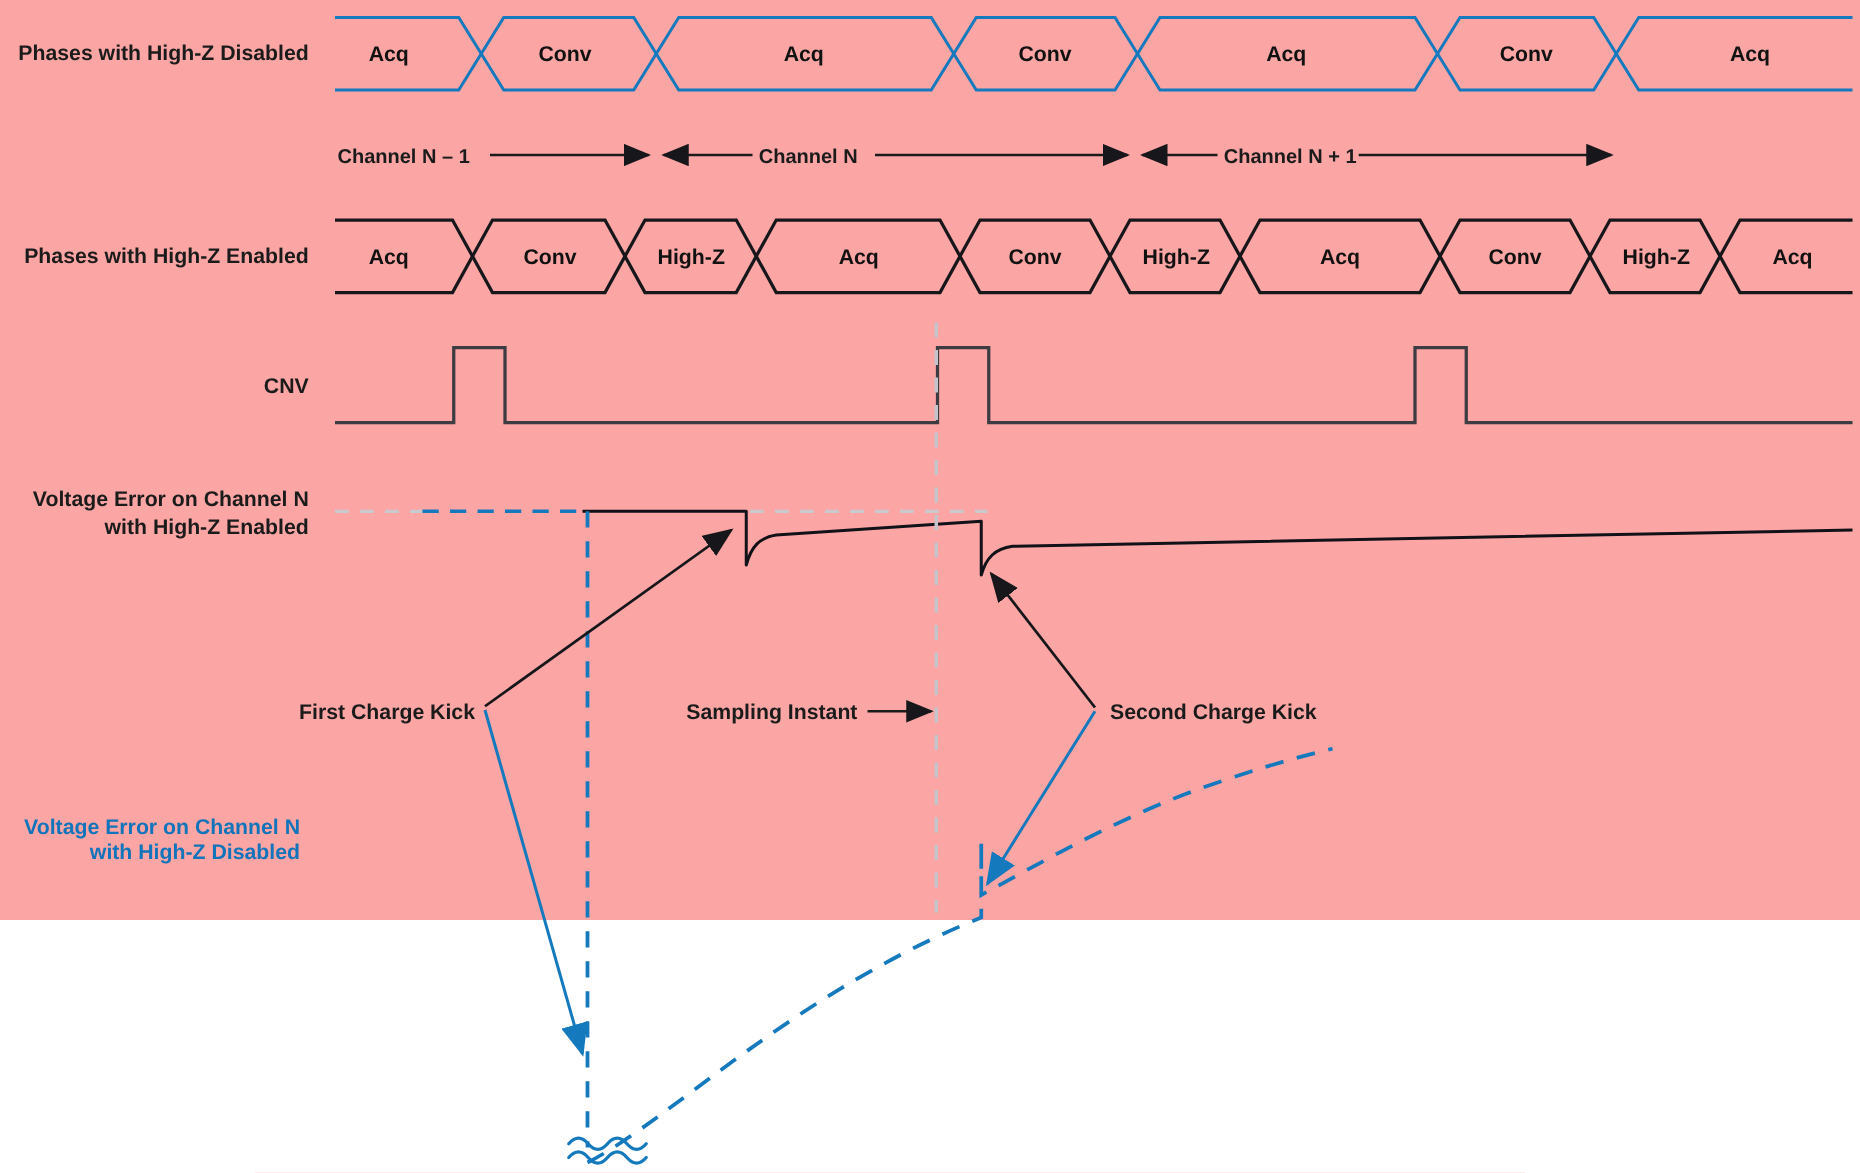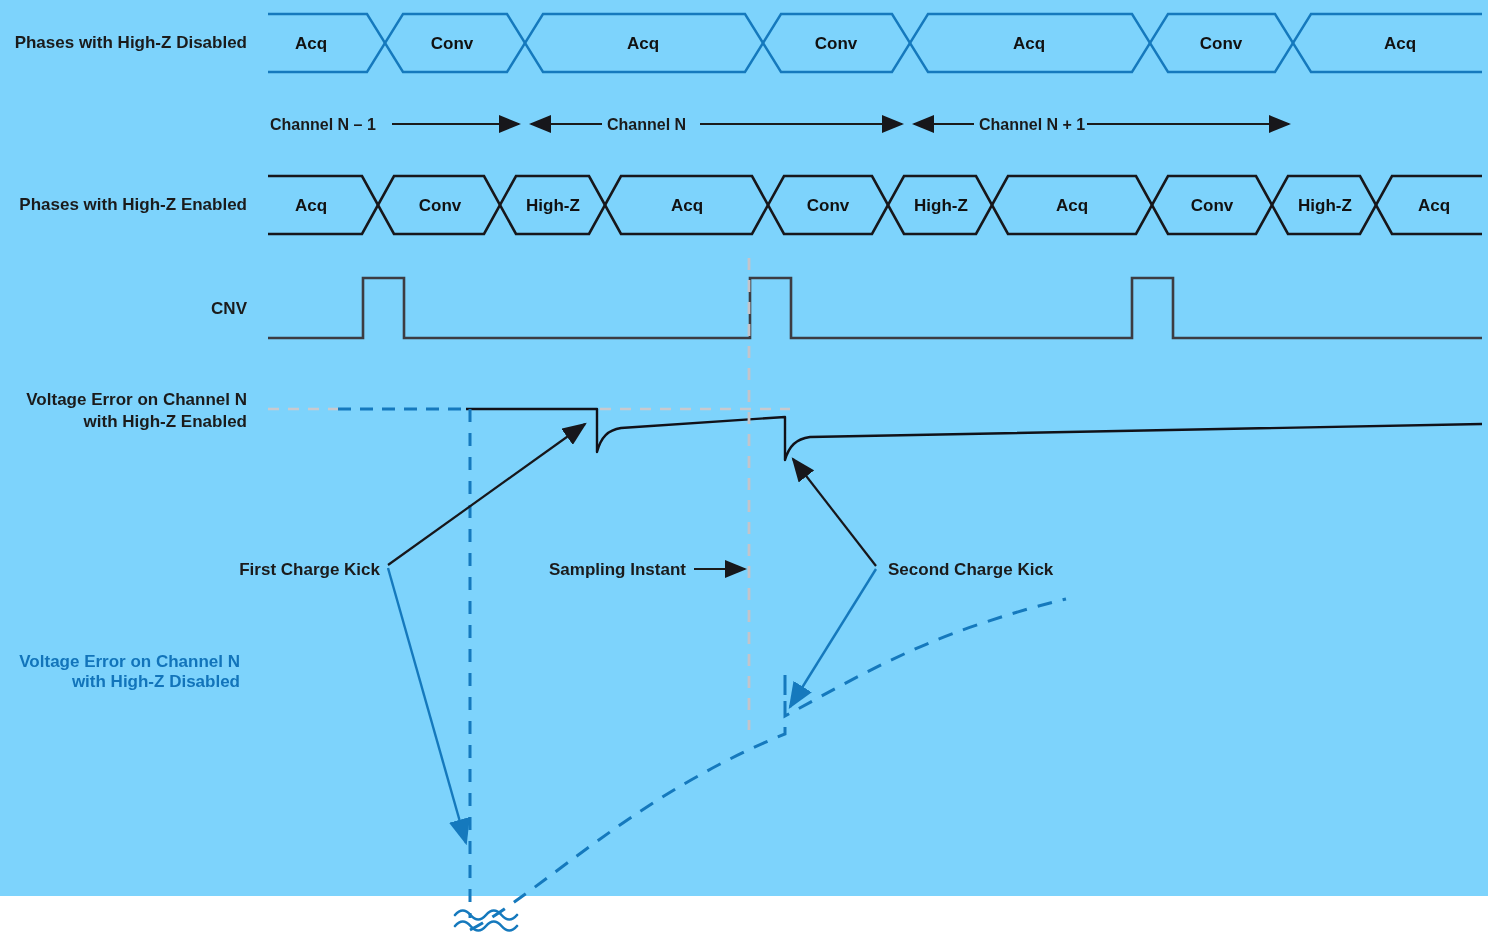--- a/index.html
+++ b/index.html
@@ -9,22 +9,22 @@
   }
   body {
     width: 1488px;
     height: 938px;
     font-family: "Liberation Sans", sans-serif;
     overflow: hidden;
   }
   #diagram-root {
     position: relative;
     width: 1488px;
-    height: 896px;
-    background: #7dd3fc;
+    height: 736px;
+    background: #fca5a5;
   }
   svg.canvas {
     display: block;
     width: 1488px;
     height: 938px;
   }
   .row-label {
     font-family: "Liberation Sans", sans-serif;
     font-weight: bold;
     font-size: 17px;

